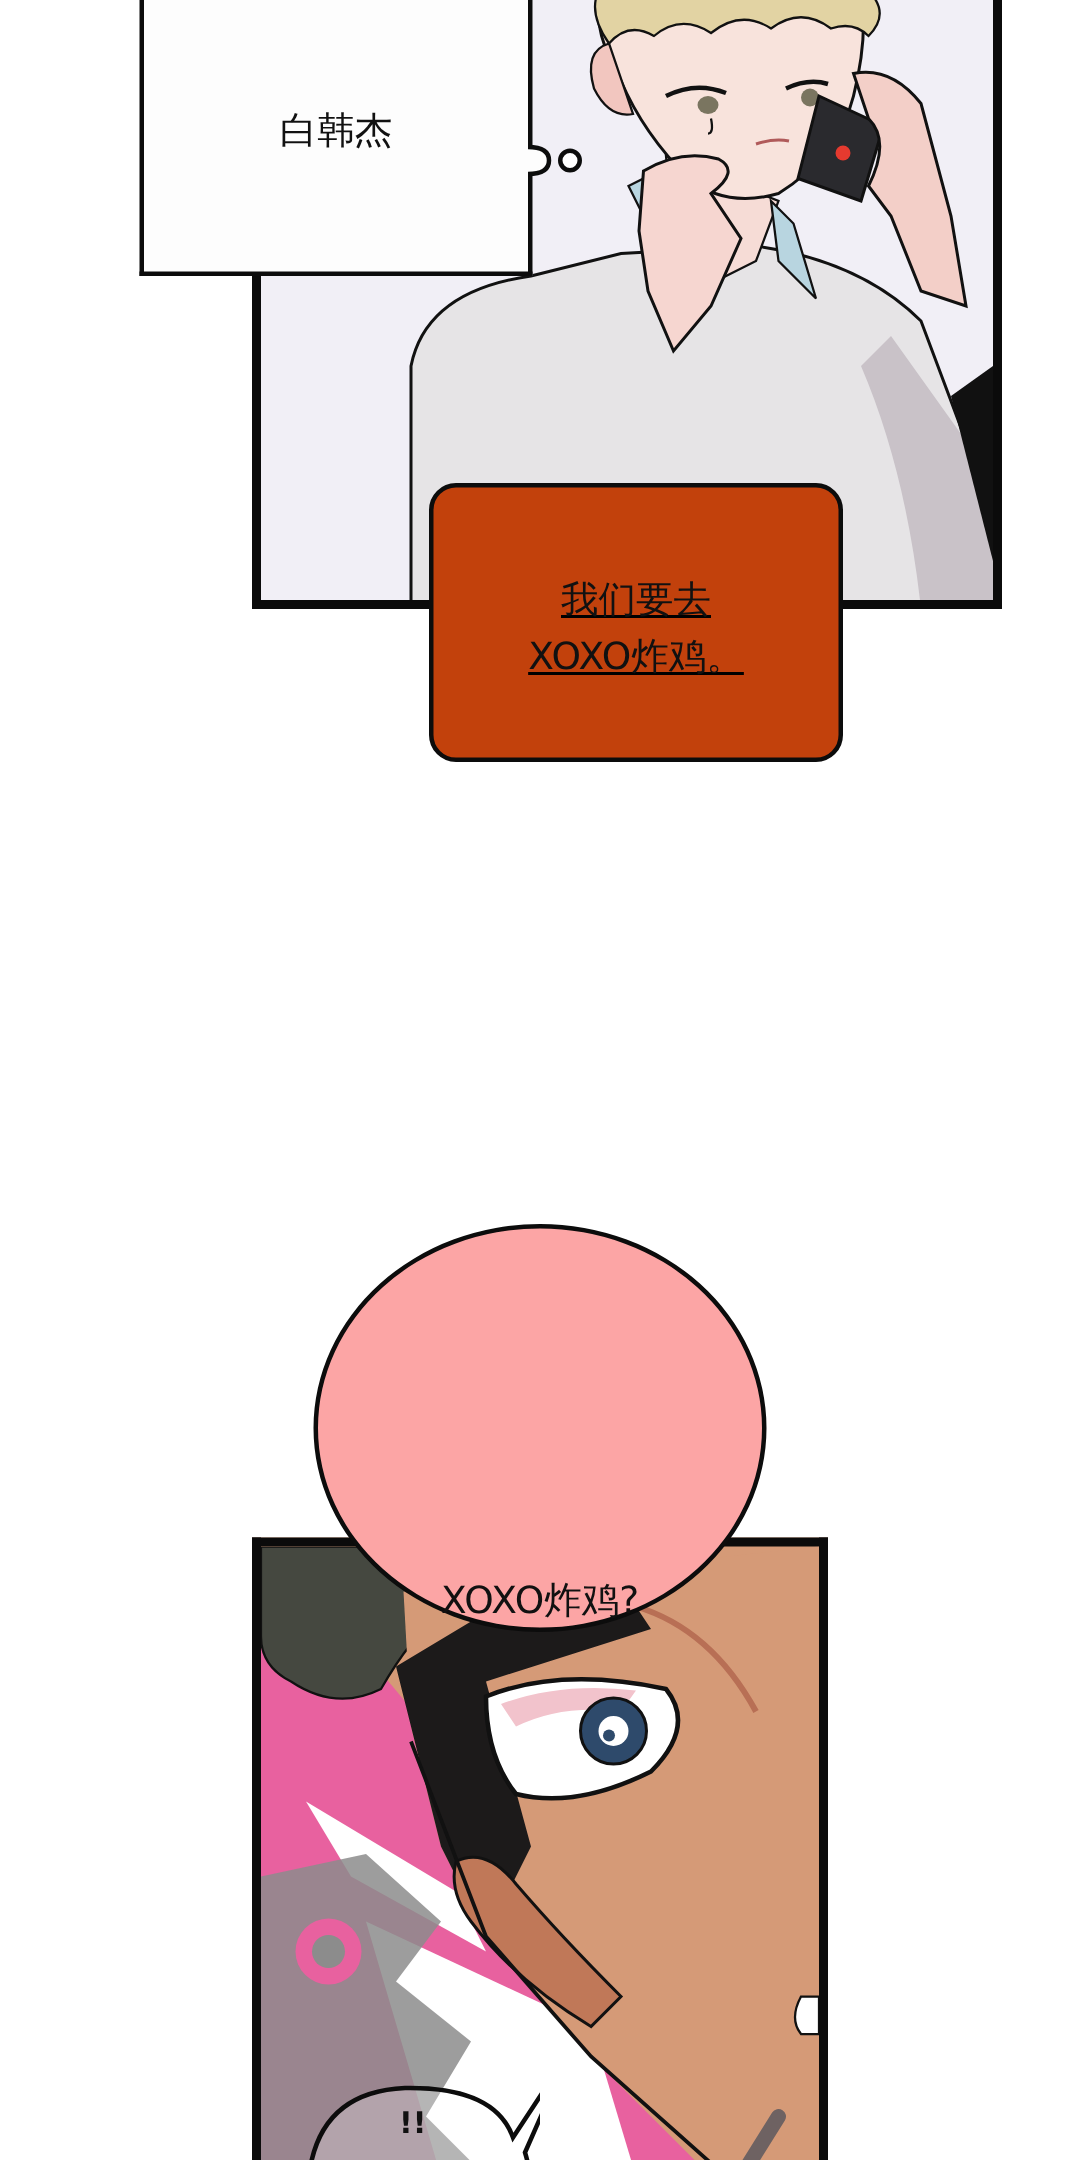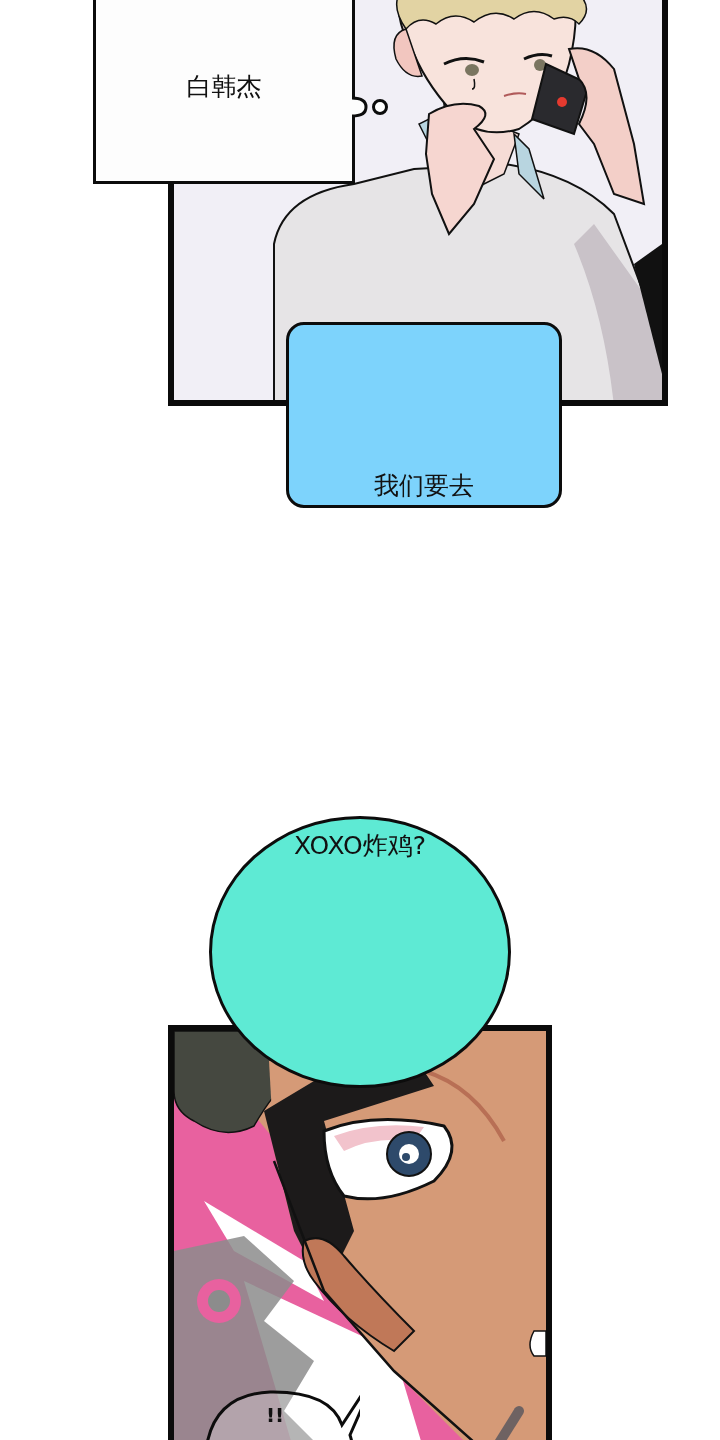--- a/index.html
+++ b/index.html
@@ -33,39 +33,39 @@
   .thought-tail {
     position: absolute; left: 352px; top: 96px; width: 18px; height: 22px;
   }
   .thought-dot {
     position: absolute; left: 372px; top: 99px; width: 16px; height: 16px;
     border: 3px solid #0c0c0c; border-radius: 50%; background: #fff; box-sizing: border-box;
   }
 
   .rr-bubble {
     position: absolute; left: 286px; top: 322px; width: 276px; height: 186px;
-    background: #7dd3fc; border: 3px solid #0c0c0c; border-radius: 18px;
+    background: #c2410c; border: 3px solid #0c0c0c; border-radius: 18px;
     box-sizing: border-box;
-    display: flex; align-items: flex-end; justify-content: center; text-align: center;
+    display: flex; align-items: center; justify-content: center; text-align: center; text-decoration: underline;
   }
   .rr-bubble .txt { font-size: 25px; line-height: 38px; color: #111; margin-top: 8px; }
 
   
   .panel2 {
     position: absolute; left: 168px; top: 1025px; width: 384px; height: 430px;
     border: 6px solid #0b0b0b; border-bottom: none; box-sizing: border-box;
     background: #d59a77; overflow: hidden;
   }
   .panel2 svg { position: absolute; left: 0; top: 0; }
 
   .circle-bubble {
     position: absolute; left: 209px; top: 816px; width: 302px; height: 272px;
-    border-radius: 50%; background: #5eead4; border: 3px solid #0c0c0c;
+    border-radius: 50%; background: #fca5a5; border: 3px solid #0c0c0c;
     box-sizing: border-box;
-    display: flex; align-items: flex-start; justify-content: center; text-align: center;
+    display: flex; align-items: flex-end; justify-content: center; text-align: center;
   }
   .circle-bubble .txt { font-size: 25px; line-height: 37px; color: #111; margin-top: 8px; }
 
   .small-bubble {
     position: absolute; left: 200px; top: 1347px; width: 160px; height: 140px;
   }
   .small-bubble .txt {
     position: absolute; left: 66px; top: 56px; font-size: 20px; color: #111; font-weight: bold;
   }
 </style>
@@ -118,20 +118,21 @@
     </div>
   </div>
   <svg class="thought-tail" viewBox="0 0 18 22">
     <path d="M0 2 Q14 2 14 11 Q14 20 0 20" fill="#fdfdfd" stroke="#0c0c0c" stroke-width="3"></path>
   </svg>
   <div class="thought-dot"></div>
 
   <div class="rr-bubble">
     <div class="txt">
       <div>我们要去</div>
+      <div>XOXO炸鸡。</div>
     </div>
   </div>
 
   <div class="panel2">
     <svg width="372" height="420" viewBox="0 0 372 420">
 
       <path d="M0 60 L0 420 L330 420 L110 120 L60 60 Z" fill="#e8619f"></path>
 
       <path d="M30 170 L130 230 L150 270 L60 220 Z" fill="#ffffff"></path>
       <path d="M70 250 L220 320 L250 420 L120 420 Z" fill="#ffffff"></path>

